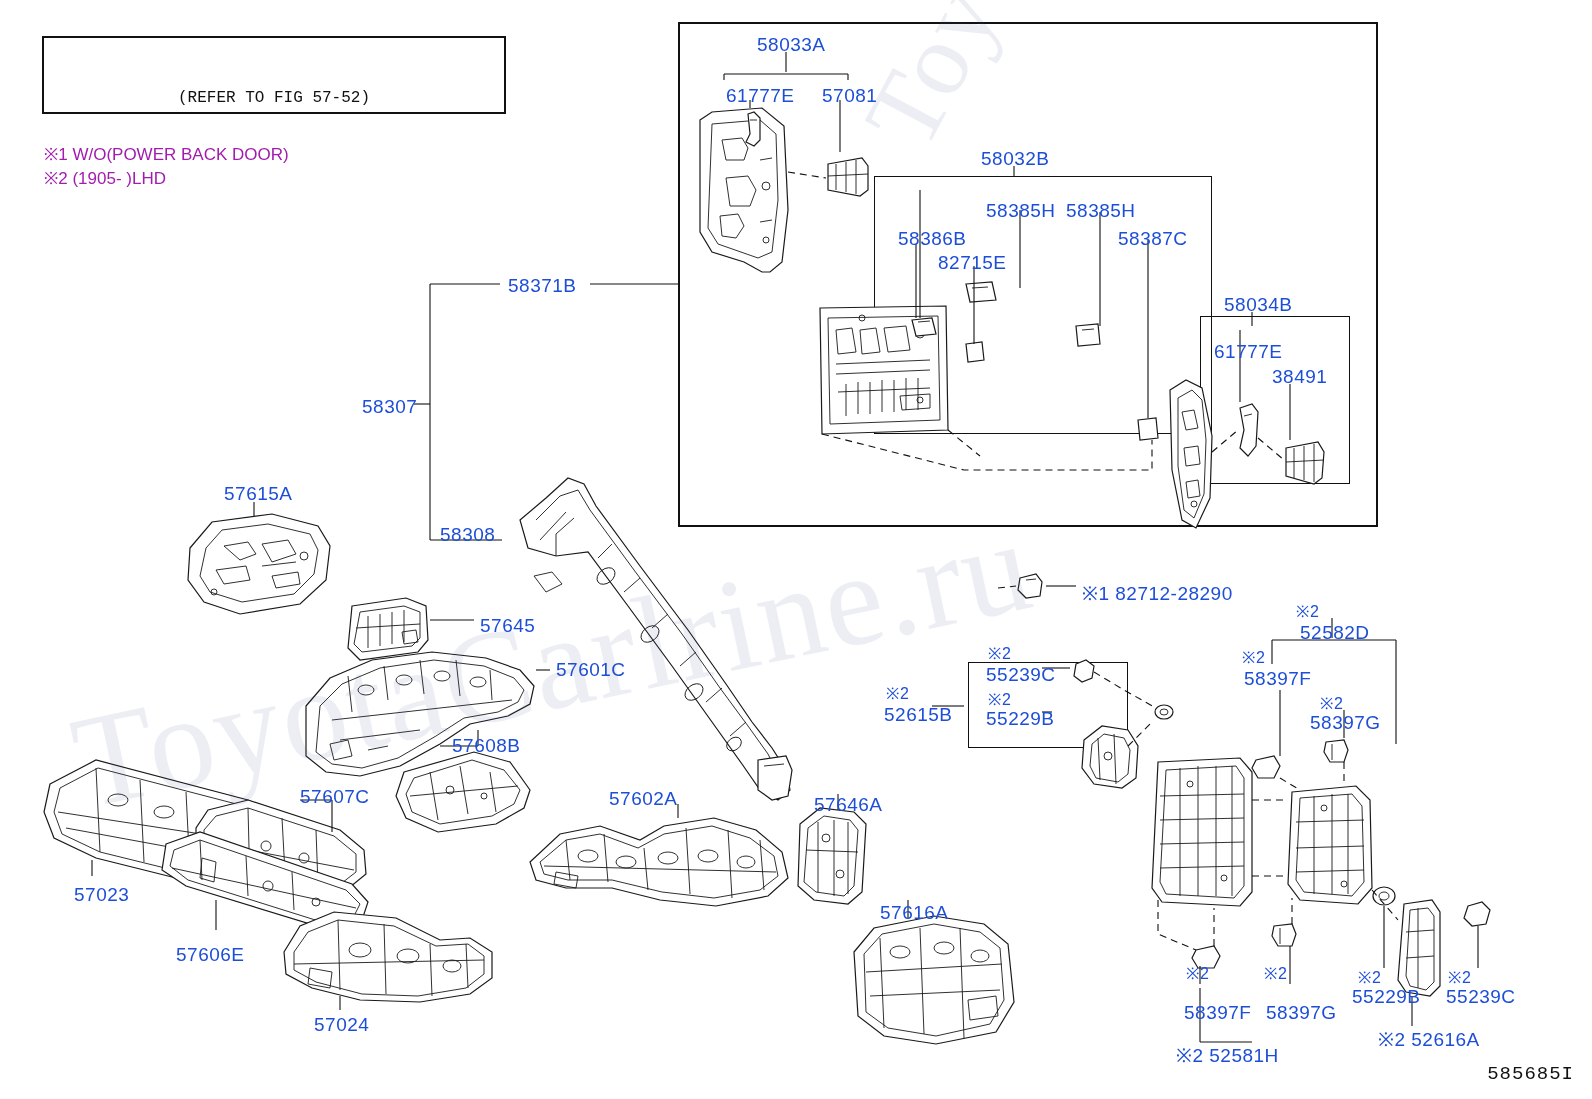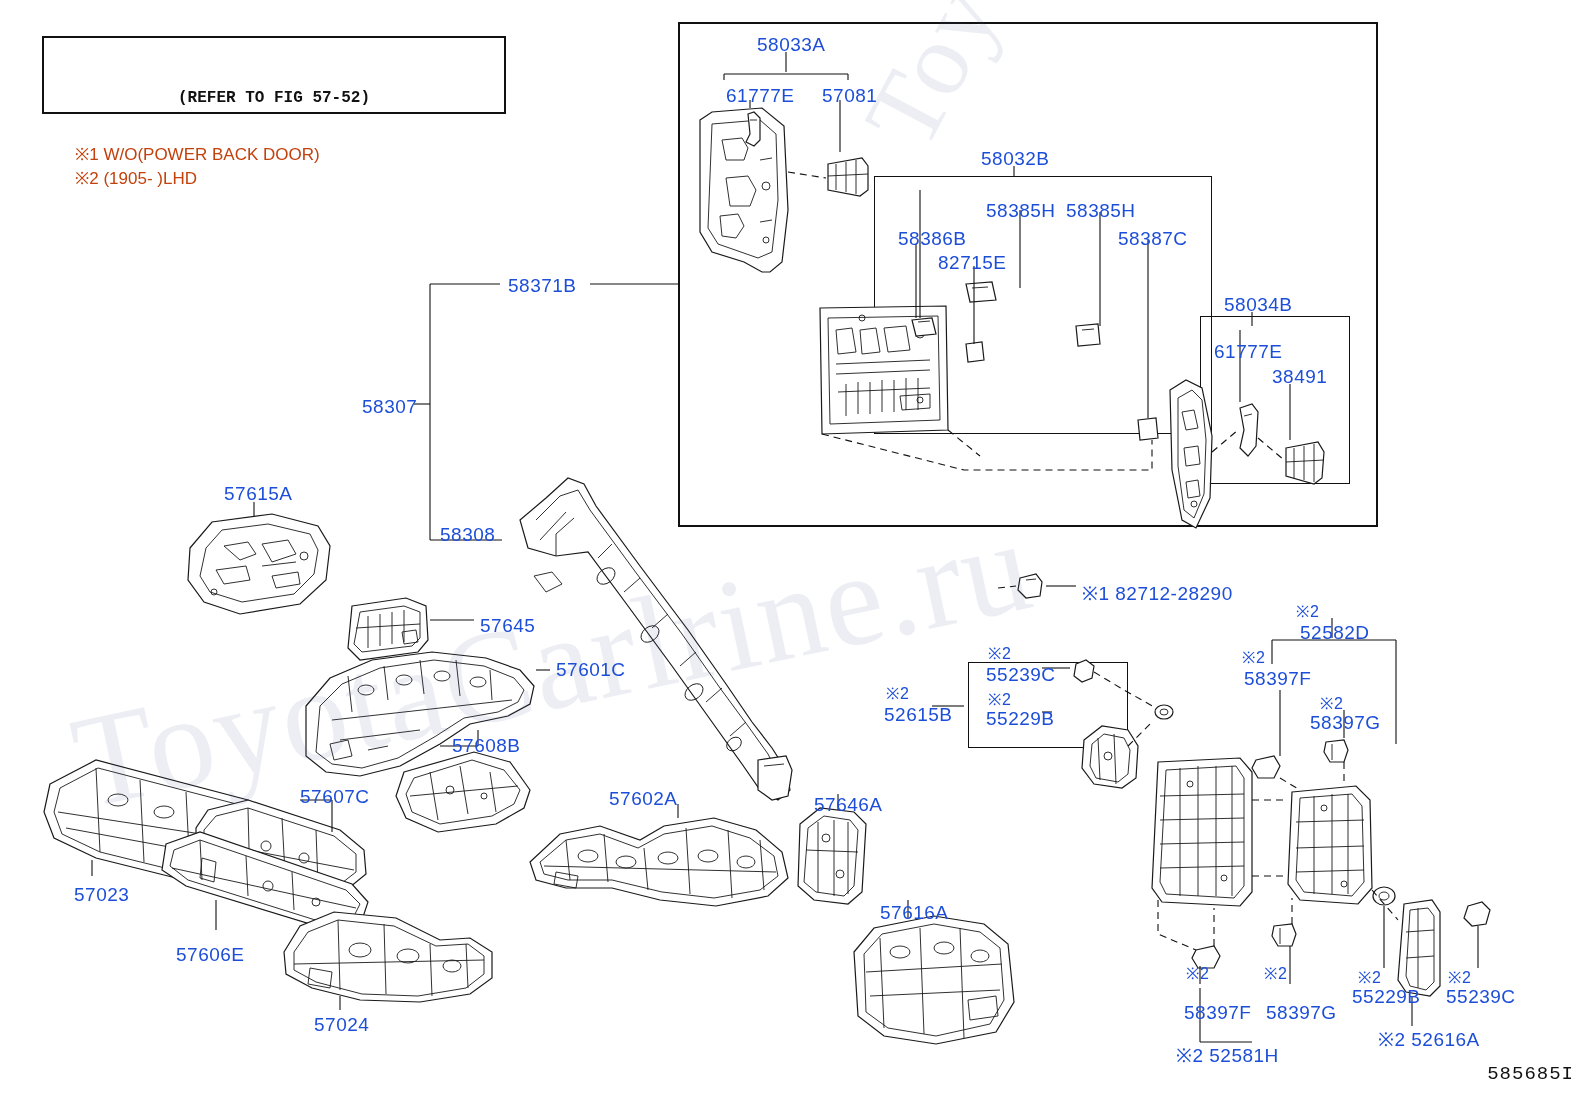--- a/index.html
+++ b/index.html
@@ -92,29 +92,27 @@
     top: 28px;
     font-family: "Liberation Mono", monospace;
     font-size: 15px;
     letter-spacing: 0px;
   }
   .note-ref {
     top: 51px;
     font-family: "Liberation Mono", monospace;
     font-size: 16px;
     letter-spacing: 0px;
-    font-weight: bold;
   }
   .legend {
     position: absolute;
     font-size: 17px;
-    color: #c2410c;
+    color: #a21caf;
     white-space: nowrap;
     z-index: 4;
-    margin-left: 31px;
   }
   .legend-1 { left: 44px; top: 142px; }
   .legend-2 { left: 44px; top: 166px; }
   
   .frame {
     position: absolute;
     border: 2px solid #111;
     box-sizing: border-box;
     z-index: 1;
   }

